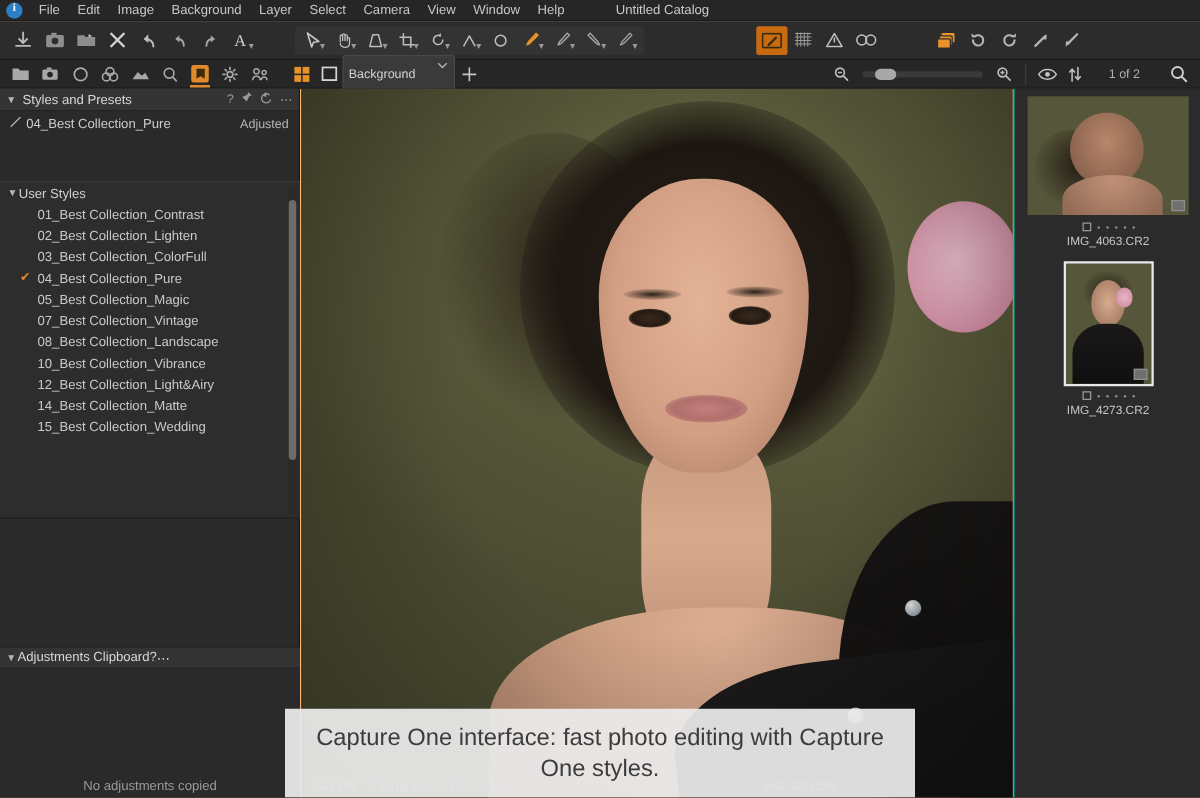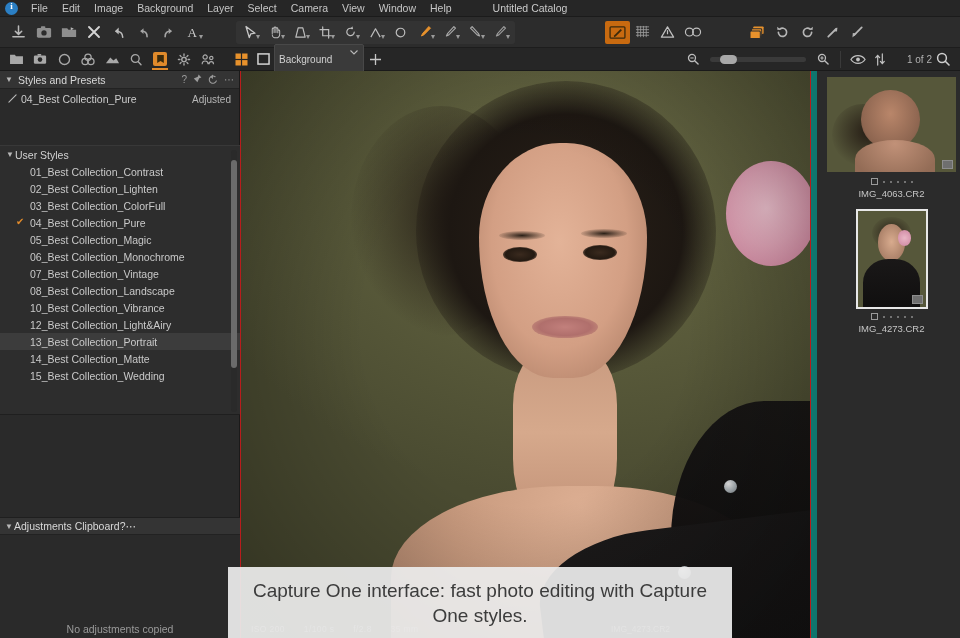--- a/index.html
+++ b/index.html
@@ -3,21 +3,21 @@
 <meta charset="utf-8">
 <style>
   * { box-sizing: border-box; margin: 0; padding: 0; }
   html, body {
     width: 960px; height: 638px;
     background: #1e1e1e;
     font-family: "Liberation Sans", sans-serif;
     overflow: hidden;
     color: #cfcfcf;
   }
-  #app { position: relative; width: 960px; height: 638px; background: #b91c1c; }
+  #app { position: relative; width: 960px; height: 638px; background: #fdba74; }
 
   
   .menubar {
     position: absolute; top: 0; left: 0; width: 960px; height: 17px;
     background: #262626; display: flex; align-items: center;
     border-bottom: 1px solid #1b1b1b;
   }
   .c1-logo {
     width: 13px; height: 13px; border-radius: 50%;
     background: #2b7fc4; margin: 0 6px 0 5px; position: relative; flex: none;
@@ -234,21 +234,21 @@
     position: absolute; left: 228px; top: 567px; width: 504px; height: 71px;
     background: rgba(236,236,236,0.93);
     display: flex; align-items: center; justify-content: center;
     text-align: center; color: #3c3c3c; font-size: 19px; line-height: 25px;
     padding: 0 10px;
   }
 
   
   .rightpanel {
     position: absolute; top: 71px; left: 811px; width: 149px; height: 567px;
-    background: #2b2b2b; border-left: 6px solid #0f766e;
+    background: #2b2b2b; border-left: 1px solid #0f766e;
   }
   .thumb-cell { position: relative; width: 149px; }
   .thumb-frame {
     margin: 0 auto; position: relative; background: #1c1c1c;
   }
   .thumb-frame.sel { outline: 2px solid #e8e8e8; }
   .thumb-img { width: 100%; height: 100%; position: relative; overflow: hidden;
                background: #56573a; }
   .thumb-badge {
     position: absolute; right: 3px; bottom: 3px; width: 11px; height: 9px;
@@ -607,21 +607,21 @@
         <svg width="16" height="11" viewBox="0 0 17 11">
             <path d="M1 5.5S3.6 1.4 8.5 1.4 16 5.5 16 5.5 13.4 9.6 8.5 9.6 1 5.5 1 5.5z" fill="none" stroke="#c2c2c2" stroke-width="1.3"></path>
             <circle cx="8.5" cy="5.5" r="2" fill="#c2c2c2"></circle>
           </svg>
       </div>
       <div class="vtool">
         <svg width="12" height="13" viewBox="0 0 12 14">
             <path d="M3.5 13V2.5M3.5 2.5 1.4 5M3.5 2.5 5.6 5M8.5 1v10.5M8.5 11.5 6.4 9M8.5 11.5 10.6 9" stroke="#c2c2c2" stroke-width="1.3" fill="none" stroke-linecap="round"></path>
           </svg>
       </div>
-      <span class="counter" style="margin:0 0 0 16px">1 of 2</span>
+      <span class="counter" style="margin:0 20px 0 16px">1 of 2</span>
       <div class="vtool">
         <svg width="14" height="14" viewBox="0 0 14 14">
             <circle cx="6" cy="6" r="4.4" fill="none" stroke="#cfcfcf" stroke-width="1.5"></circle>
             <path d="M9.3 9.3 13 13" stroke="#cfcfcf" stroke-width="1.6" stroke-linecap="round"></path>
           </svg>
       </div>
     </div>
   </div>
 
   <div class="leftpanel">
@@ -670,36 +670,30 @@
           <span>03_Best Collection_ColorFull</span>
         </div>
       <div class="tree-item">
           <span class="check">✔</span>
           <span>04_Best Collection_Pure</span>
         </div>
       <div class="tree-item">
           <span>05_Best Collection_Magic</span>
         </div>
       <div class="tree-item">
-          <span>06_Best Collection_Monochrome</span>
-        </div>
-      <div class="tree-item">
           <span>07_Best Collection_Vintage</span>
         </div>
       <div class="tree-item">
           <span>08_Best Collection_Landscape</span>
         </div>
       <div class="tree-item">
           <span>10_Best Collection_Vibrance</span>
         </div>
       <div class="tree-item">
           <span>12_Best Collection_Light&amp;Airy</span>
-        </div>
-      <div class="tree-item selected">
-          <span>13_Best Collection_Portrait</span>
         </div>
       <div class="tree-item">
           <span>14_Best Collection_Matte</span>
         </div>
       <div class="tree-item">
           <span>15_Best Collection_Wedding</span>
         </div>
 
       <div class="tree-scroll">
         <div class="thumb"></div>

